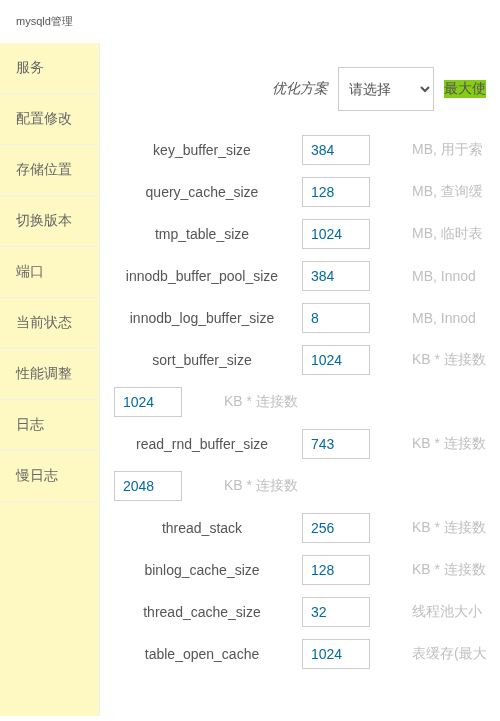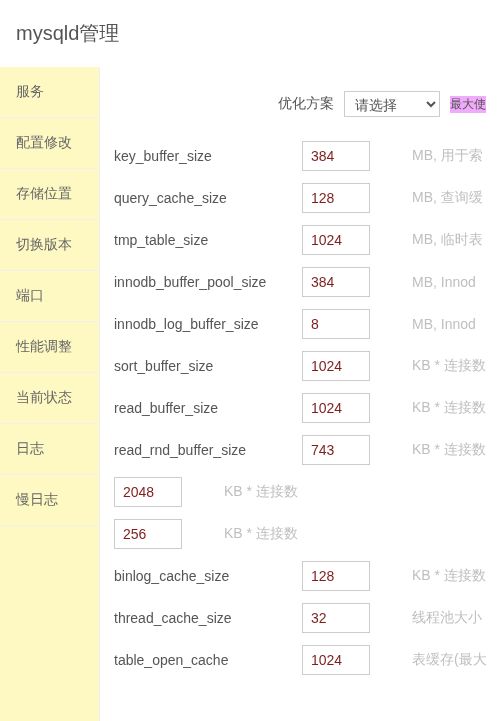--- a/index.html
+++ b/index.html
@@ -6,23 +6,23 @@
     body {
       font-family: -apple-system, "Segoe UI", "Microsoft YaHei", "PingFang SC", sans-serif;
       font-size: 14px;
       color: #444;
       background: #fff;
       width: 500px;
       height: 721px;
       overflow: hidden;
     }
     .header {
-      padding: 20px 16px;
+      padding: 14px 16px;
       color: #555;
-      font-size: 20px;
+      font-size: 11px;
     }
     .container {
       display: flex;
       height: calc(100% - 48px);
     }
     .sidebar {
       width: 100px;
       background: #fef9c3;
       border-right: 1px solid #eee;
     }
@@ -41,59 +41,60 @@
     .toolbar {
       display: flex;
       align-items: center;
       justify-content: flex-end;
       padding: 0 14px 14px 14px;
       gap: 10px;
     }
     .toolbar-label {
       color: #555;
       font-size: 14px;
+      font-style: italic;
     }
     select.plan-select {
       border: 1px solid #ccc;
-      height: 26px;
+      height: 44px;
       padding: 4px 6px;
       font-size: 14px;
       color: #555;
       width: 96px;
       background: #fff;
     }
     .btn {
       color: #555;
-      font-size: 12px;
+      font-size: 14px;
       cursor: pointer;
-      background: #f0abfc;
+      background: #84cc16;
     }
     .form-rows {
       padding: 10px 14px 0 14px;
     }
     .row {
       display: flex;
       align-items: center;
       margin-bottom: 12px;
       gap: 12px;
     }
     .row-label {
       flex: 0 0 176px;
-      text-align: left;
+      text-align: center;
       color: #555;
       font-size: 14px;
       white-space: nowrap;
     }
     .row-input {
       width: 68px;
       height: 30px;
       border: 1px solid #ccc;
       padding: 0 8px;
       font-size: 14px;
-      color: #7f1d1d;
+      color: #0369a1;
     }
     .row-hint {
       color: #bfbfbf;
       font-size: 14px;
       white-space: nowrap;
       overflow: hidden;
       margin-left: 30px;
     }
   </style>
 </head>
@@ -103,22 +104,22 @@
   <span>mysqld管理</span>
 </div>
 
 <div class="container">
   <div class="sidebar">
     <div class="nav-item"><span>服务</span></div>
     <div class="nav-item"><span>配置修改</span></div>
     <div class="nav-item"><span>存储位置</span></div>
     <div class="nav-item"><span>切换版本</span></div>
     <div class="nav-item"><span>端口</span></div>
+    <div class="nav-item"><span>当前状态</span></div>
     <div class="nav-item"><span>性能调整</span></div>
-    <div class="nav-item"><span>当前状态</span></div>
     <div class="nav-item"><span>日志</span></div>
     <div class="nav-item"><span>慢日志</span></div>
   </div>
 
   <div class="main">
     <div class="toolbar">
       <span class="toolbar-label">优化方案</span>
       <select class="plan-select">
         <option>请选择</option>
       </select>
@@ -151,34 +152,34 @@
           <div class="row-label">innodb_log_buffer_size</div>
           <input class="row-input" type="text" value="8" style="">
           <div class="row-hint">MB, Innod</div>
         </div>
         <div class="row">
           <div class="row-label">sort_buffer_size</div>
           <input class="row-input" type="text" value="1024" style="">
           <div class="row-hint">KB * 连接数</div>
         </div>
         <div class="row">
-          <div class="row-label">read_buffer_size</div>
           <input class="row-input" type="text" value="1024" style="">
           <div class="row-hint">KB * 连接数</div>
         </div>
         <div class="row">
           <div class="row-label">read_rnd_buffer_size</div>
           <input class="row-input" type="text" value="743" style="">
           <div class="row-hint">KB * 连接数</div>
         </div>
         <div class="row">
           <input class="row-input" type="text" value="2048" style="">
           <div class="row-hint">KB * 连接数</div>
         </div>
         <div class="row">
+          <div class="row-label">thread_stack</div>
           <input class="row-input" type="text" value="256" style="">
           <div class="row-hint">KB * 连接数</div>
         </div>
         <div class="row">
           <div class="row-label">binlog_cache_size</div>
           <input class="row-input" type="text" value="128" style="">
           <div class="row-hint">KB * 连接数</div>
         </div>
         <div class="row">
           <div class="row-label">thread_cache_size</div>

